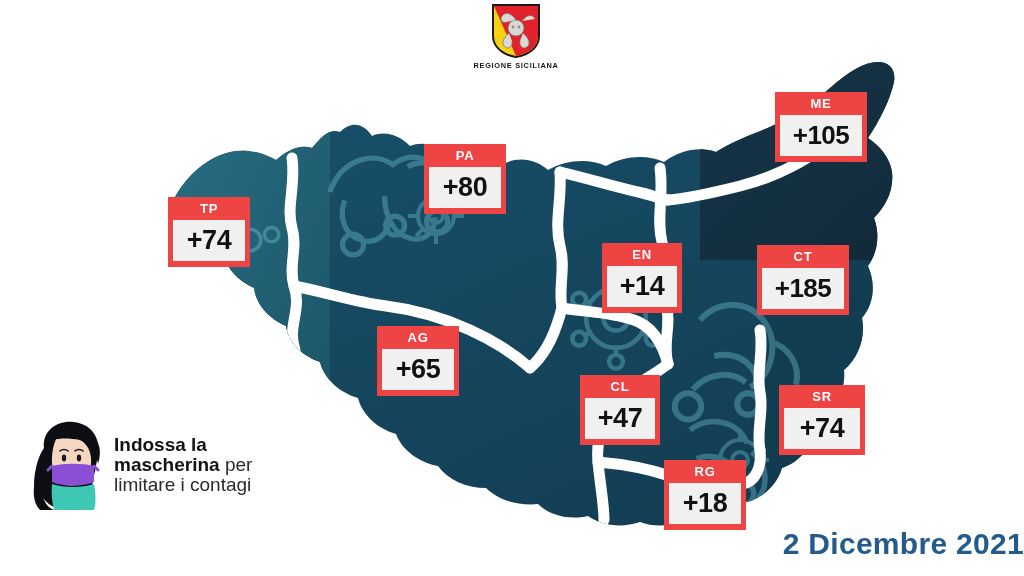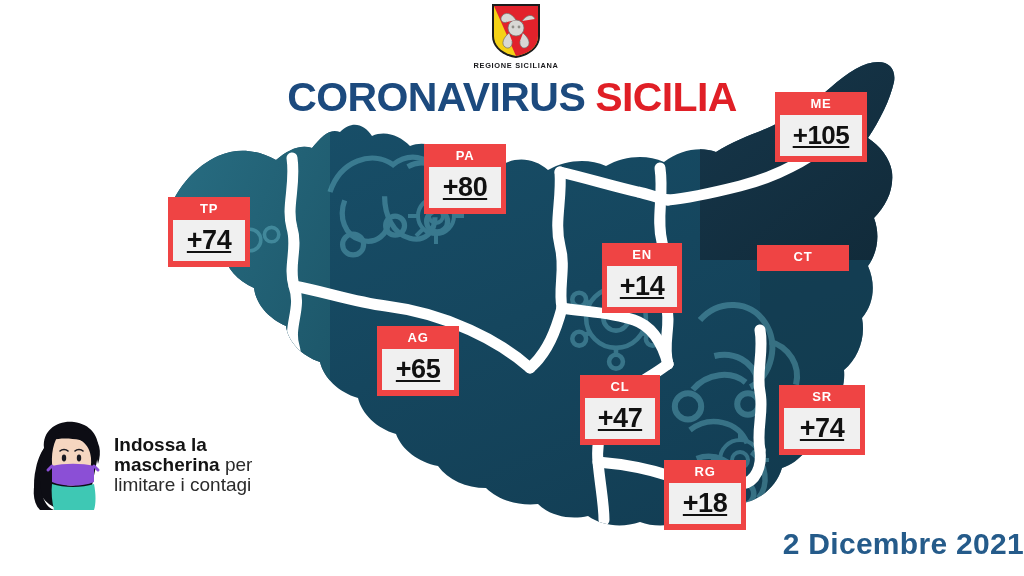--- a/index.html
+++ b/index.html
@@ -87,21 +87,20 @@
     padding: 5px 2px 6px 2px;
   }
   .province-value {
     display: block;
     color: #111111;
     font-weight: bold;
     font-size: 27px;
     line-height: 30px;
     letter-spacing: -0.5px;
     font-family: "Liberation Sans", sans-serif;
-    text-decoration: underline;
   }
   .province-box.wide .province-value { font-size: 26px; }
 
   
   #mask-notice {
     position: absolute;
     left: 24px;
     top: 418px;
     width: 270px;
     height: 100px;
@@ -373,23 +372,20 @@
         <path d="M33,19 C38,12 44,12 46,17"></path>
       </g>
       <g fill="#8f8f88">
         <circle cx="24" cy="25" r="1.4"></circle>
         <circle cx="30" cy="25" r="1.4"></circle>
       </g>
     </svg>
     <div id="logo-caption">REGIONE SICILIANA</div>
   </div>
 
-  <div id="title">
-    <span class="t-main">CORONAVIRUS</span><span class="t-accent">SICILIA</span>
-  </div>
 
   <div id="province-boxes">
 
     <div class="province-box" style="left:168px; top:197px; width:82px;">
       <span class="province-code">TP</span>
       <span class="province-value-wrap">
         <span class="province-value">+74</span>
       </span>
     </div>
 
@@ -409,20 +405,23 @@
 
     <div class="province-box" style="left:602px; top:243px; width:80px;">
       <span class="province-code">EN</span>
       <span class="province-value-wrap">
         <span class="province-value">+14</span>
       </span>
     </div>
 
     <div class="province-box wide" style="left:757px; top:245px; width:92px;">
       <span class="province-code">CT</span>
+      <span class="province-value-wrap">
+        <span class="province-value">+185</span>
+      </span>
     </div>
 
     <div class="province-box" style="left:377px; top:326px; width:82px;">
       <span class="province-code">AG</span>
       <span class="province-value-wrap">
         <span class="province-value">+65</span>
       </span>
     </div>
 
     <div class="province-box" style="left:560px; top:375px; width:80px;margin-left:20px;">

